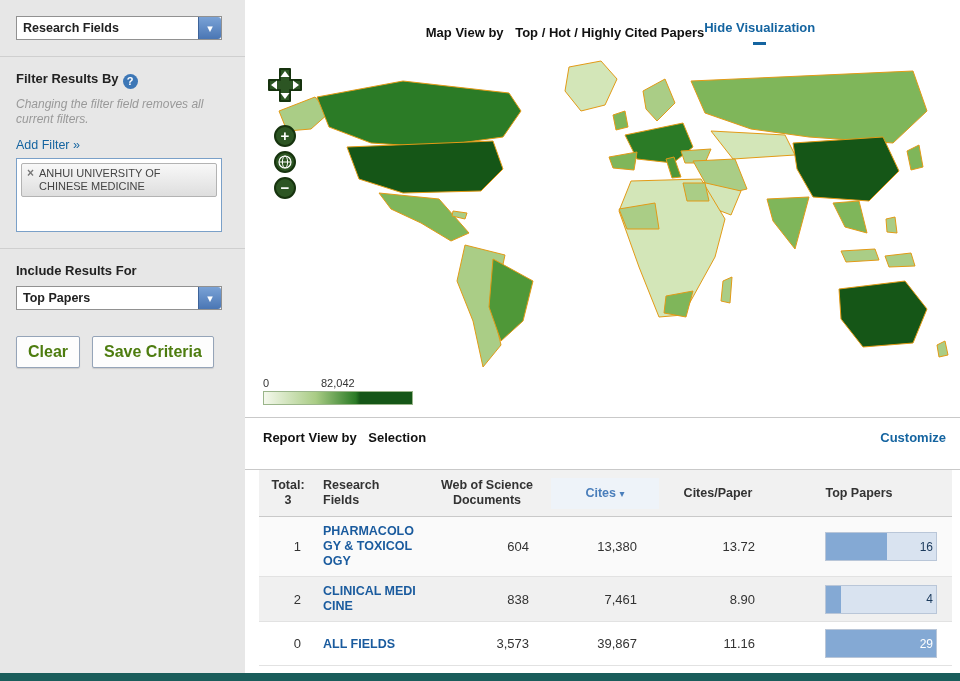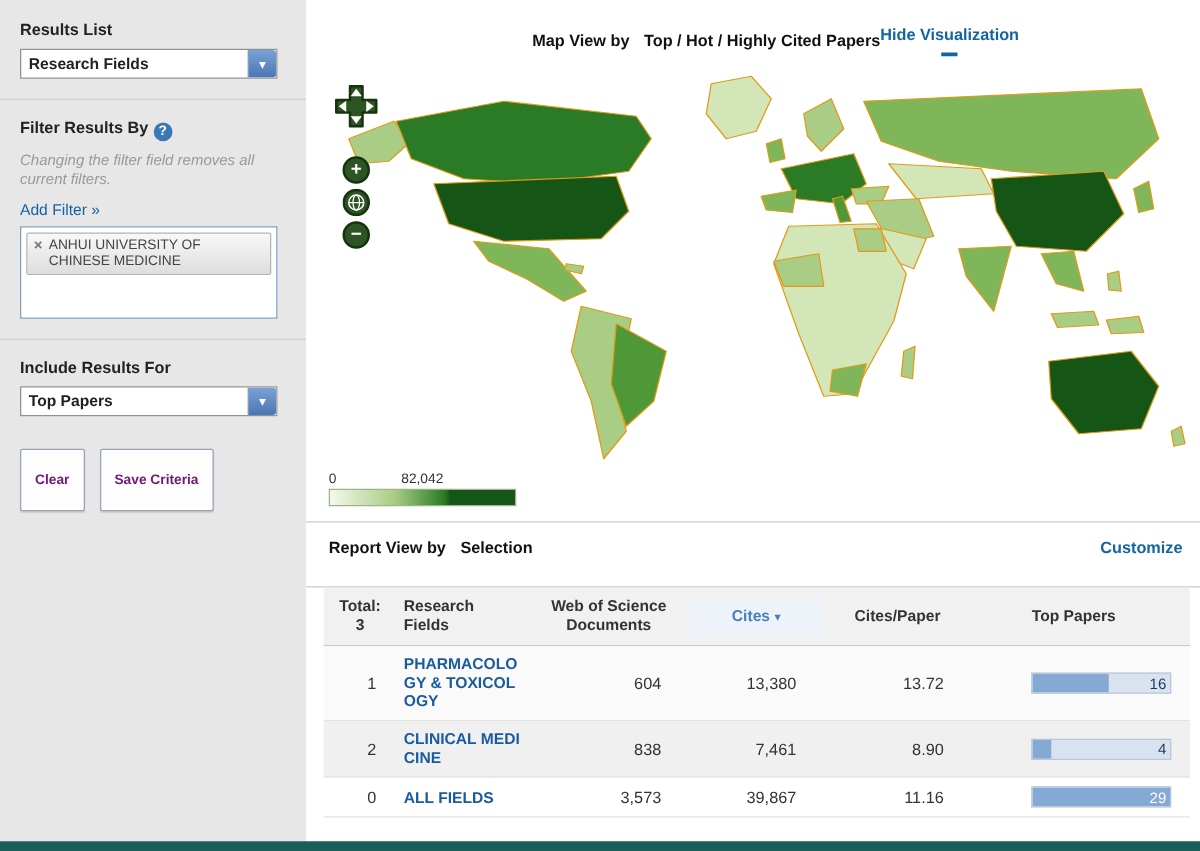--- a/index.html
+++ b/index.html
@@ -17,21 +17,21 @@
   .sb-divider { border-top:1px solid #cfcfcf; margin:16px -16px 14px -16px; }
   .help-icon { display:inline-block; width:15px; height:15px; border-radius:50%; background:#3d77b6; color:#fff; font-size:11px; font-weight:bold; text-align:center; line-height:15px; vertical-align:-2px; margin-left:4px; }
   .sb-note { font-size:12px; font-style:italic; color:#999; line-height:1.25; margin-bottom:8px; width:200px; }
   .add-filter { font-size:12.5px; color:#1464a0; margin-bottom:6px; cursor:pointer; display:inline-block; }
   .filter-box { width:206px; min-height:72px; background:#fff; border:1px solid #7aa0c8; padding:4px; }
   .filter-tag { display:flex; gap:5px; align-items:flex-start; background:linear-gradient(#f8f8f8,#dedede); border:1px solid #b3b3b3; border-radius:2px; padding:3px 6px 3px 5px; }
   .tag-x { color:#777; font-size:12px; font-weight:bold; line-height:13px; cursor:pointer; }
   .tag-label { font-size:11px; color:#444; line-height:1.2; width:140px; }
   .filter-input { width:100%; border:none; outline:none; height:26px; margin-top:4px; font-size:12px; }
   .sb-buttons { display:flex; gap:12px; margin-top:26px; }
-  .sb-btn { background:#fdfdfd; border:1px solid #95a4b8; border-radius:2px; color:#701a75; font-size:11px; font-weight:bold; padding:18px 11px; cursor:pointer; box-shadow:0 1px 1px rgba(0,0,0,0.12); }
+  .sb-btn { background:#fdfdfd; border:1px solid #95a4b8; border-radius:2px; color:#4d7c0f; font-size:16px; font-weight:bold; padding:6px 11px; cursor:pointer; box-shadow:0 1px 1px rgba(0,0,0,0.12); }
 
   
   .main { position:absolute; left:245px; top:0; width:715px; height:673px; background:#fff; }
   .map-header { display:flex; justify-content:center; align-items:center; padding:20px 14px 8px 18px;margin-left:32px; }
   .map-title { font-size:13px; font-weight:bold; color:#111; }
   .map-title .title-main { margin-left:8px; }
   .hide-link { font-size:13px; font-weight:bold; color:#1464a0; cursor:pointer; display:flex; align-items:center; gap:7px;flex-direction:column; }
   .collapse-dash { display:inline-block; width:13px; height:3px; background:#1464a0; }
 
   .map-wrap { position:relative; margin-left:8px; }
@@ -60,32 +60,31 @@
   .th-cites { color:#4a7ebb !important; background:#eef3f9; cursor:pointer; }
   .sort-arrow { font-size:10px; color:#4a7ebb; }
   .trow { border-bottom:1px solid #e2e2e2; }
   .trow > div { padding:7px 6px; font-size:13px; color:#333; }
   .trow:nth-child(2) { background:#fafafa; }
   .trow:nth-child(3) { background:#f0f0f0; }
   .cell-rank { text-align:right; padding-right:16px !important; font-size:12.5px; color:#444; }
   .cell-field a { font-size:12.5px; font-weight:bold; color:#1a5b9e; text-decoration:none; line-height:1.2; word-break:break-all; display:inline-block; }
   .cell-num { text-align:right; padding-right:22px !important; }
   .cell-bar { display:flex; justify-content:flex-end; padding-right:4px !important; }
-  .bar { position:relative; width:112px; height:17px; background:#d9e3f0; border:1px solid #b9c6d8; overflow:hidden; }
+  .bar { position:relative; width:112px; height:29px; background:#d9e3f0; border:1px solid #b9c6d8; overflow:hidden; }
   .bar-fill { position:absolute; left:0; top:0; bottom:0; background:#84a9d4; }
   .bar-num { position:absolute; right:3px; top:50%; transform:translateY(-50%); font-size:12px; color:#1b3a5c; }
 </style>
 </head>
 <body>
 
 <div class="app">
 
   <div class="sidebar">
 
-    <div class="sb-heading">Results List</div>
     <div class="dropdown">
       <div class="dd-val">Research Fields</div>
       <div class="dd-btn">▾</div>
     </div>
 
     <div class="sb-divider"></div>
 
     <div class="sb-heading">
       <span>Filter Results By</span><span class="help-icon">?</span>
     </div>

